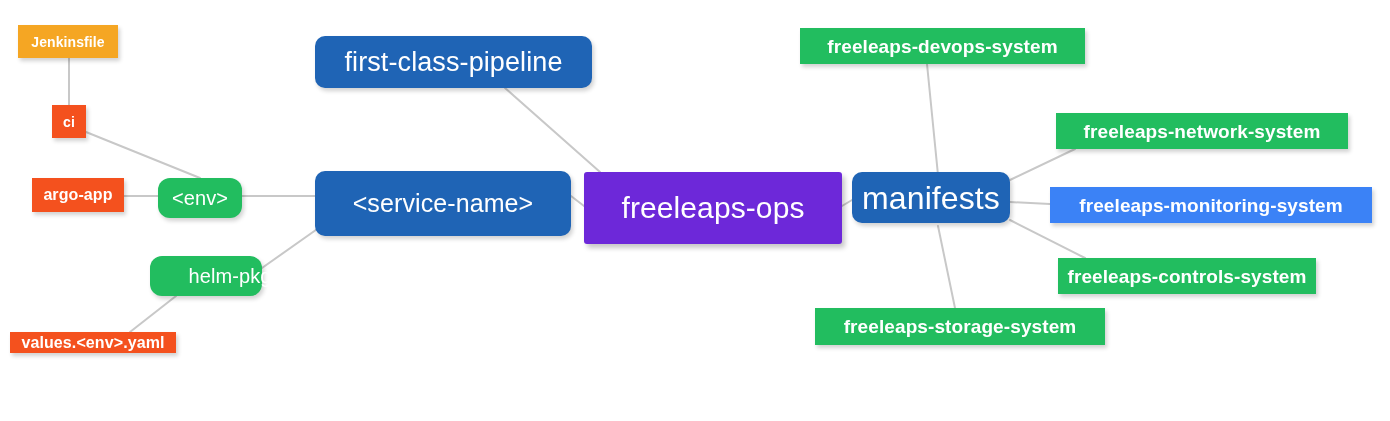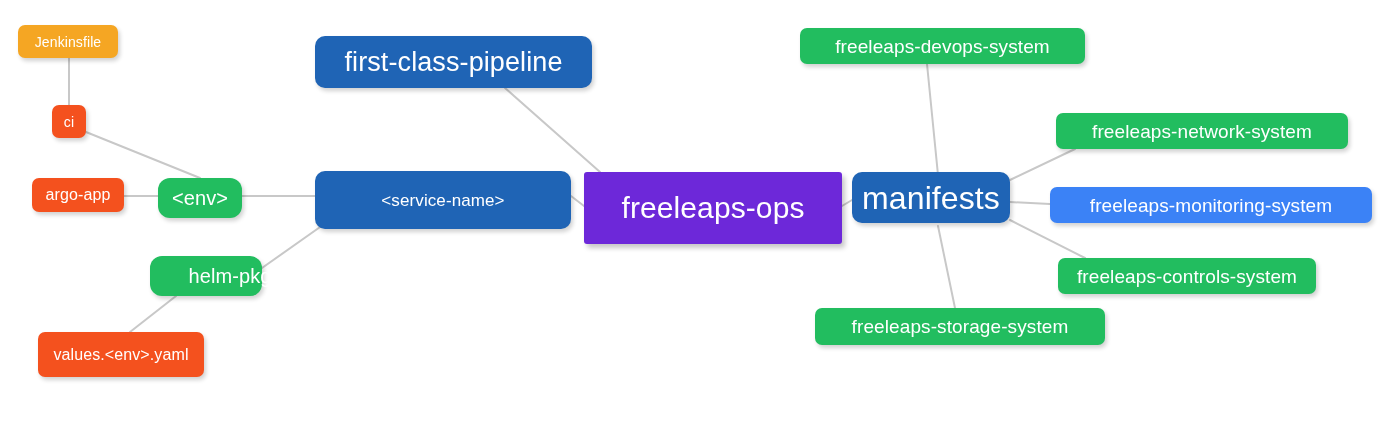--- a/index.html
+++ b/index.html
@@ -38,21 +38,21 @@
     line-height: 1;
     box-shadow: 2px 3px 4px rgba(0,0,0,0.18);
     text-align: center;
     letter-spacing: 0.1px;
   }
   .node.root {
     border-radius: 3px;
     box-shadow: 3px 4px 5px rgba(0,0,0,0.22);
   }
   .node.lvl1 { border-radius: 10px; }
-  .node.leaf { border-radius: 7px; }
+  .node.leaf { border-radius: 0; font-weight: bold; }
 </style>
 </head>
 <body>
 
 <div id="mindmap">
   <svg id="edges" viewBox="0 0 1390 421" xmlns="http://www.w3.org/2000/svg">
       <line x1="584" y1="206" x2="571" y2="196" stroke="#c8c8c8" stroke-width="2" stroke-linecap="round"></line>
       <line x1="842" y1="206" x2="852" y2="200" stroke="#c8c8c8" stroke-width="2" stroke-linecap="round"></line>
       <line x1="600" y1="172" x2="505" y2="88" stroke="#c8c8c8" stroke-width="2" stroke-linecap="round"></line>
       <line x1="315" y1="196" x2="242" y2="196" stroke="#c8c8c8" stroke-width="2" stroke-linecap="round"></line>
@@ -62,28 +62,28 @@
       <line x1="69" y1="105" x2="69" y2="58" stroke="#c8c8c8" stroke-width="2" stroke-linecap="round"></line>
       <line x1="176" y1="296" x2="130" y2="332" stroke="#c8c8c8" stroke-width="2" stroke-linecap="round"></line>
       <line x1="938" y1="175" x2="927" y2="64" stroke="#c8c8c8" stroke-width="2" stroke-linecap="round"></line>
       <line x1="1010" y1="180" x2="1075" y2="149" stroke="#c8c8c8" stroke-width="2" stroke-linecap="round"></line>
       <line x1="1010" y1="202" x2="1050" y2="204" stroke="#c8c8c8" stroke-width="2" stroke-linecap="round"></line>
       <line x1="1010" y1="220" x2="1085" y2="258" stroke="#c8c8c8" stroke-width="2" stroke-linecap="round"></line>
       <line x1="938" y1="226" x2="955" y2="308" stroke="#c8c8c8" stroke-width="2" stroke-linecap="round"></line>
     </svg>
   <div id="node-layer">
       <div class="node root" style="left: 584px; top: 172px; width: 258px; height: 72px; background: #6d28d9; font-size: 30px;">freeleaps-ops</div>
-      <div class="node lvl1" style="left: 315px; top: 171px; width: 256px; height: 58px; background: rgb(31, 100, 181); font-size: 17px;">&lt;service-name&gt;</div>
+      <div class="node lvl1" style="left: 315px; top: 171px; width: 256px; height: 65px; background: rgb(31, 100, 181); font-size: 25px;">&lt;service-name&gt;</div>
       <div class="node lvl1" style="left: 852px; top: 172px; width: 158px; height: 51px; background: rgb(31, 100, 181); font-size: 32px;">manifests</div>
       <div class="node lvl1" style="left: 315px; top: 36px; width: 277px; height: 52px; background: rgb(31, 100, 181); font-size: 27px;">first-class-pipeline</div>
       <div class="node lvl2" style="left: 158px; top: 178px; width: 84px; height: 40px; background: rgb(34, 189, 95); font-size: 20px;">&lt;env&gt;</div>
       <div class="node lvl2" style="left: 150px; top: 256px; width: 112px; height: 40px; background: rgb(34, 189, 95); font-size: 20px; padding-left: 48px;">helm-pkg</div>
       <div class="node leaf" style="left: 18px; top: 25px; width: 100px; height: 33px; background: rgb(245, 166, 35); font-size: 14px;">Jenkinsfile</div>
       <div class="node leaf" style="left: 52px; top: 105px; width: 34px; height: 33px; background: rgb(244, 81, 30); font-size: 14px;">ci</div>
       <div class="node leaf" style="left: 32px; top: 178px; width: 92px; height: 34px; background: rgb(244, 81, 30); font-size: 16px;">argo-app</div>
-      <div class="node leaf" style="left: 10px; top: 332px; width: 166px; height: 45px; background: rgb(244, 81, 30); font-size: 16px; margin-left: 28px;">values.&lt;env&gt;.yaml</div>
+      <div class="node leaf" style="left: 10px; top: 332px; width: 166px; height: 21px; background: rgb(244, 81, 30); font-size: 16px;">values.&lt;env&gt;.yaml</div>
       <div class="node leaf" style="left: 800px; top: 28px; width: 285px; height: 36px; background: rgb(34, 189, 95); font-size: 19px;">freeleaps-devops-system</div>
       <div class="node leaf" style="left: 1056px; top: 113px; width: 292px; height: 36px; background: rgb(34, 189, 95); font-size: 19px;">freeleaps-network-system</div>
       <div class="node leaf" style="left: 1050px; top: 187px; width: 322px; height: 36px; background: #3b82f6; font-size: 19px;">freeleaps-monitoring-system</div>
       <div class="node leaf" style="left: 1058px; top: 258px; width: 258px; height: 36px; background: rgb(34, 189, 95); font-size: 19px;">freeleaps-controls-system</div>
       <div class="node leaf" style="left: 815px; top: 308px; width: 290px; height: 37px; background: rgb(34, 189, 95); font-size: 19px;">freeleaps-storage-system</div>
     </div>
 </div>
 
 </body></html>

